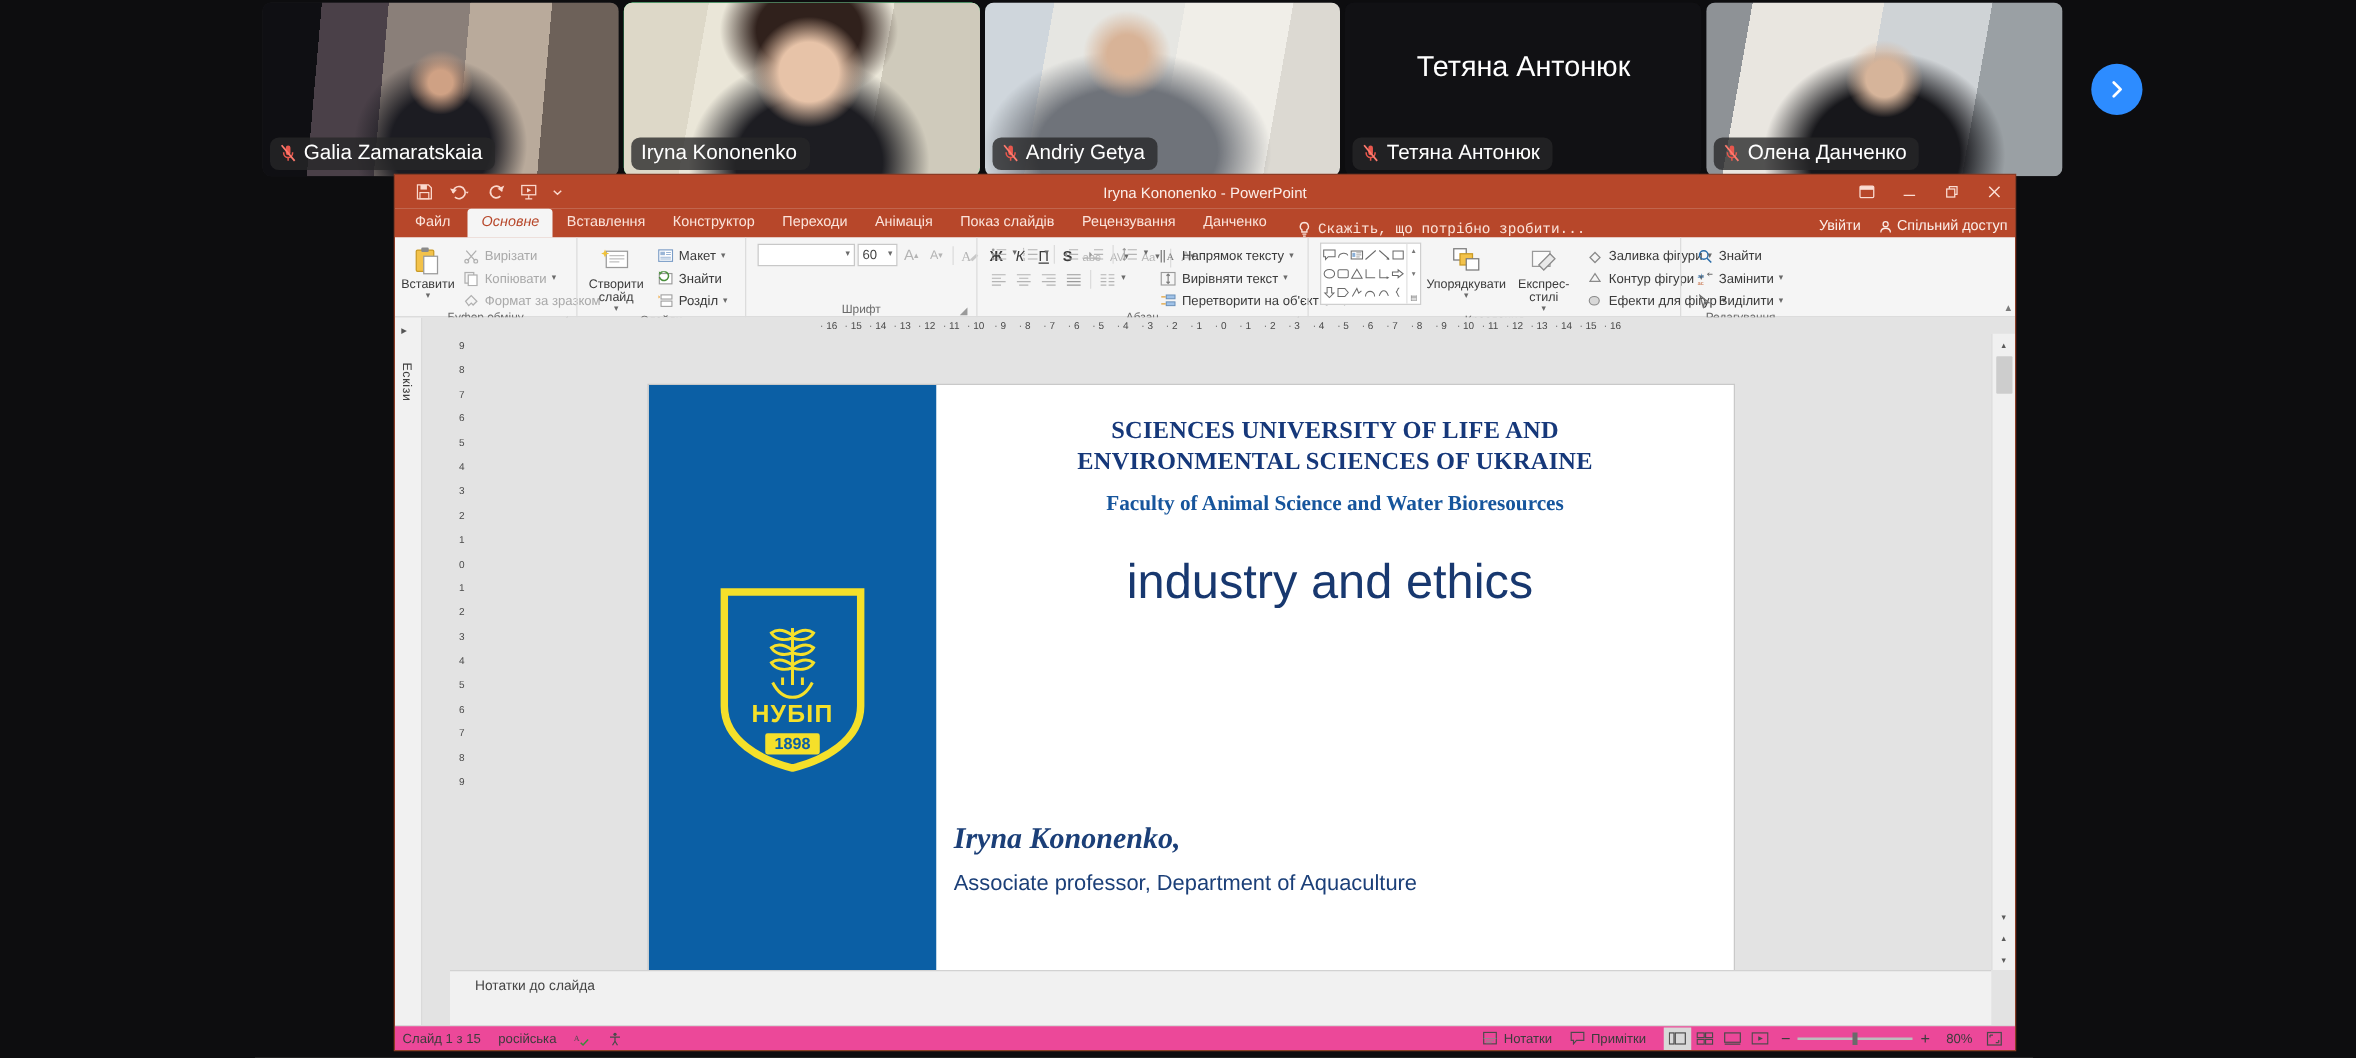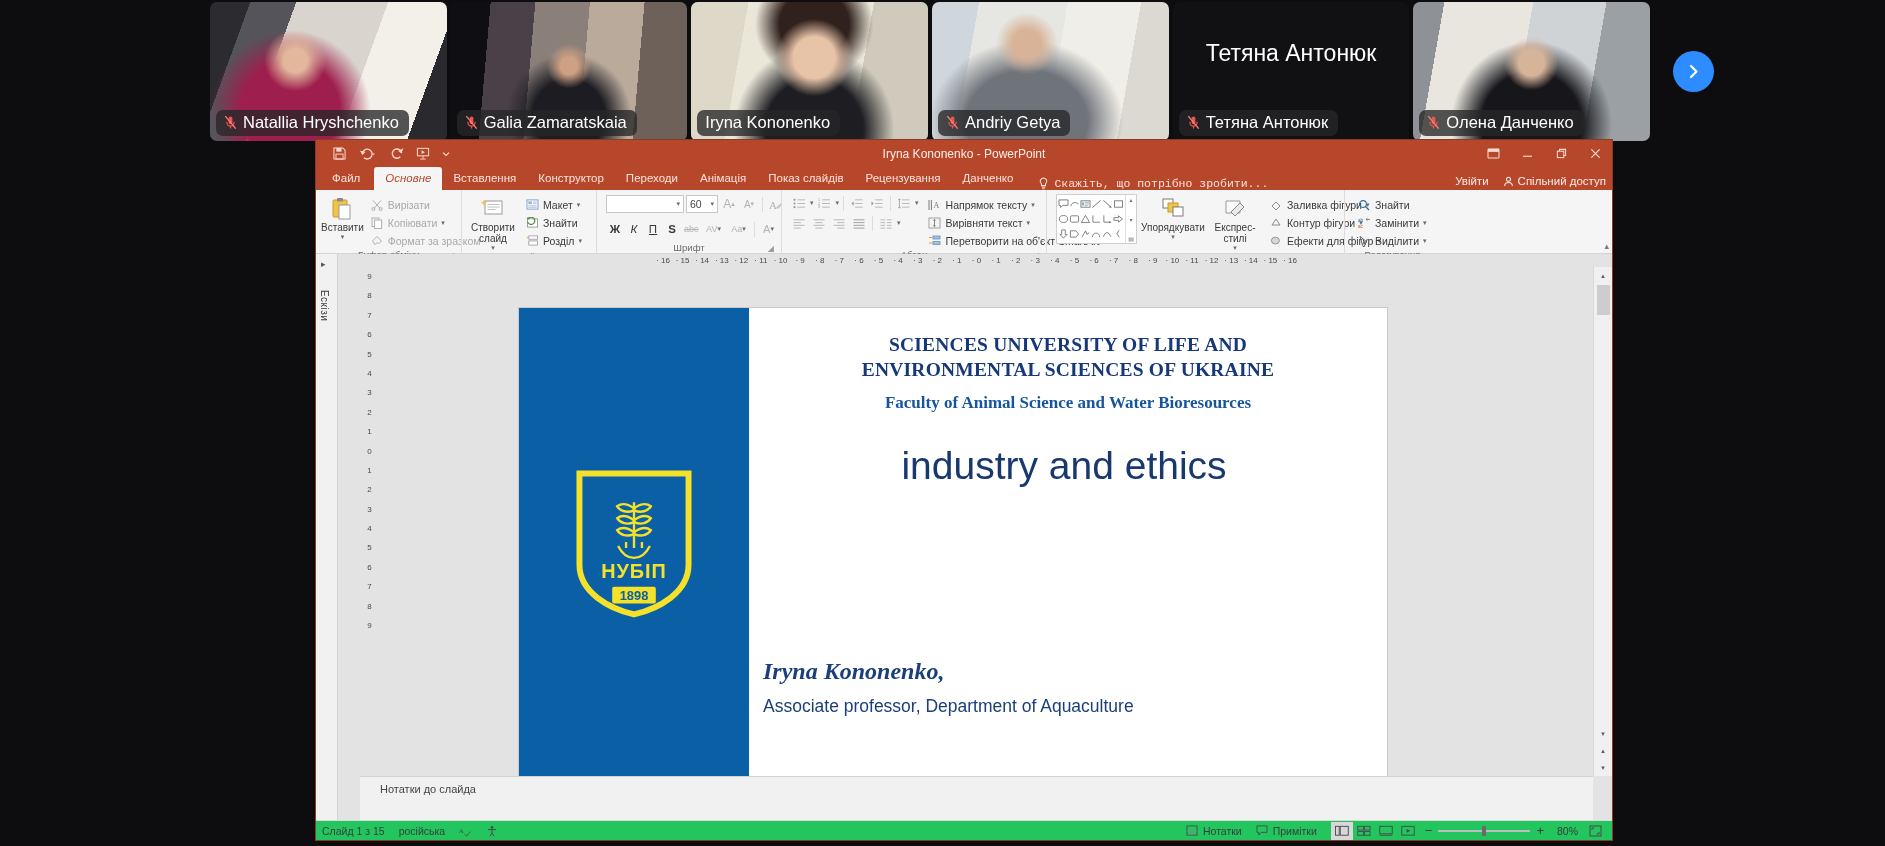--- a/index.html
+++ b/index.html
@@ -127,55 +127,38 @@
            border-top:1px solid #d2d2d2; font-size:11px; color:#444; padding:6px 0 0 20px; }
 
   .vscroll { position:absolute; right:0; top:13px; bottom:44px; width:19px; background:#f0f0f0;
              border-left:1px solid #d9d9d9; display:flex; flex-direction:column; align-items:center; }
   .vscroll .sbtn { width:19px; height:17px; display:flex; align-items:center; justify-content:center;
                    font-size:7px; color:#5a5a5a; }
   .vthumb { width:13px; height:30px; background:#cdcdcd; margin:1px 0; border-radius:1px; }
   .vspace { flex:1; }
 
   
-  .status { height:20px; background:#22c55e; border-top:1px solid #d8d8d8; display:flex;
+  .status { height:20px; background:#ec4899; border-top:1px solid #d8d8d8; display:flex;
             align-items:center; font-size:10.5px; color:#3c3c3c; padding:0 6px; }
   .status .s { display:flex; align-items:center; gap:5px; margin-right:14px; white-space:nowrap; }
   .spacer { flex:1; }
   .viewbtn { width:22px; height:18px; display:flex; align-items:center; justify-content:center; }
   .viewbtn.sel { background:#d8d8d8; }
   .zoomctl { display:flex; align-items:center; gap:6px; margin:0 6px; }
   .ztrack { width:92px; height:2px; background:#bdbdbd; position:relative; }
   .zthumb { position:absolute; left:44px; top:-4px; width:4px; height:10px; background:#6a6a6a; }
   .zlabel { width:28px; text-align:right; }
 </style>
 </head>
 <body>
 
 <div class="meeting">
 
   <div class="filmstrip">
 
-    <div class="tile">
-      <div class="vid" style="background:
-           radial-gradient(circle at 36% 42%, #e2b79b 0 7%, rgba(0,0,0,0) 18%),
-           radial-gradient(circle at 34% 78%, #9e1f4e 0 26%, rgba(0,0,0,0) 42%),
-           linear-gradient(110deg,#2b2b30 0 14%, #55545a 14% 30%, #d9d4cd 30% 62%, #f3f0ea 62% 86%, #2a2a2e 86% 100%)"></div>
-      <div class="namepill">
-        <span class="mutedmic">
-          <svg viewBox="0 0 16 18" width="13" height="15">
-              <path d="M8 1.5a2.3 2.3 0 0 1 2.3 2.3v5a2.3 2.3 0 0 1-4.6 0v-5A2.3 2.3 0 0 1 8 1.5z" fill="#e8574d"></path>
-              <path d="M3.6 8.2v.7a4.4 4.4 0 0 0 8.8 0v-.7" stroke="#e8574d" stroke-width="1.5" fill="none"></path>
-              <path d="M8 13.3v3.2" stroke="#e8574d" stroke-width="1.5"></path>
-              <path d="M1.6 1.2 14.4 16.6" stroke="#ff7b6e" stroke-width="1.7"></path>
-            </svg>
-        </span>
-        <span>Natallia Hryshchenko</span>
-      </div>
-    </div>
 
     <div class="tile">
       <div class="vid" style="background:
            radial-gradient(circle at 50% 46%, #cfa184 0 6%, rgba(0,0,0,0) 16%),
            radial-gradient(circle at 50% 82%, #1c1c22 0 22%, rgba(0,0,0,0) 38%),
            linear-gradient(95deg,#0f0f13 0 16%, #4a4048 16% 34%, #8a7f79 34% 56%, #b9aa9b 56% 78%, #6d6159 78% 100%)"></div>
       <div class="namepill">
         <span class="mutedmic">
           <svg viewBox="0 0 16 18" width="13" height="15">
               <path d="M8 1.5a2.3 2.3 0 0 1 2.3 2.3v5a2.3 2.3 0 0 1-4.6 0v-5A2.3 2.3 0 0 1 8 1.5z" fill="#e8574d"></path>
@@ -454,21 +437,21 @@
             <span class="caret">▾</span>
           </div>
         </div>
       </div>
       <div class="grplabel">
         <span>Слайди</span>
       </div>
     </div>
 
     <div class="grp" style="width:185px">
-      <div class="grpbody" style="flex-direction:column; align-items:flex-start; padding-left:4px;">
+      <div class="grpbody" style="flex-direction:row; align-items:flex-start; padding-left:4px;">
         <div class="fontrow1">
           <div class="fbox fname">
             <span></span>
             <span class="caret">▾</span>
           </div>
           <div class="fbox fsize">
             <span>60</span>
             <span class="caret">▾</span>
           </div>
           <div class="fbtn dis">

